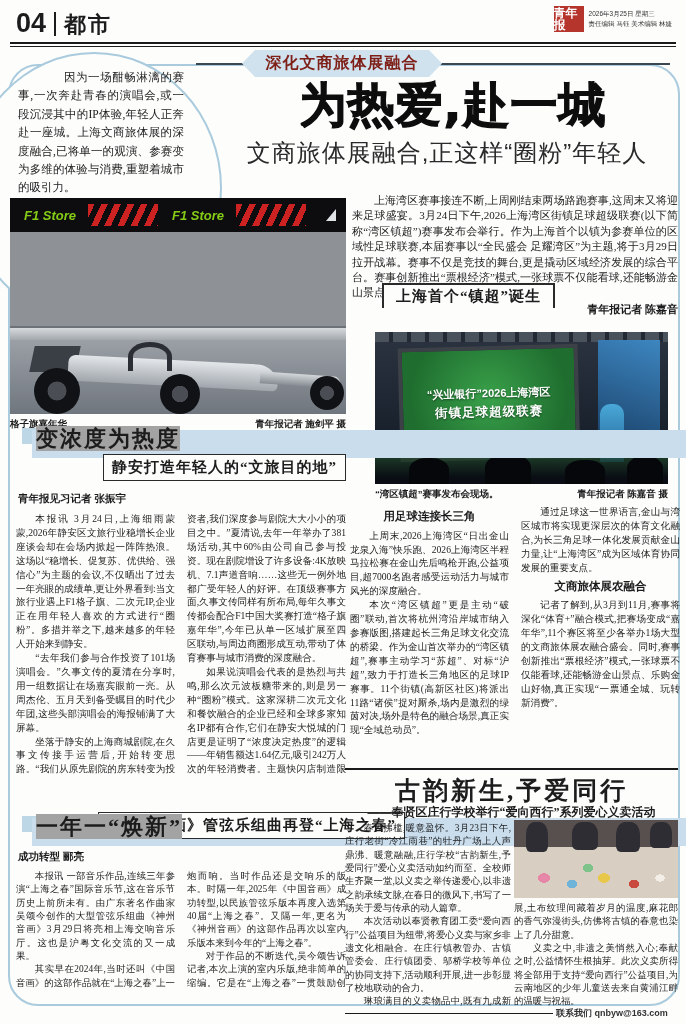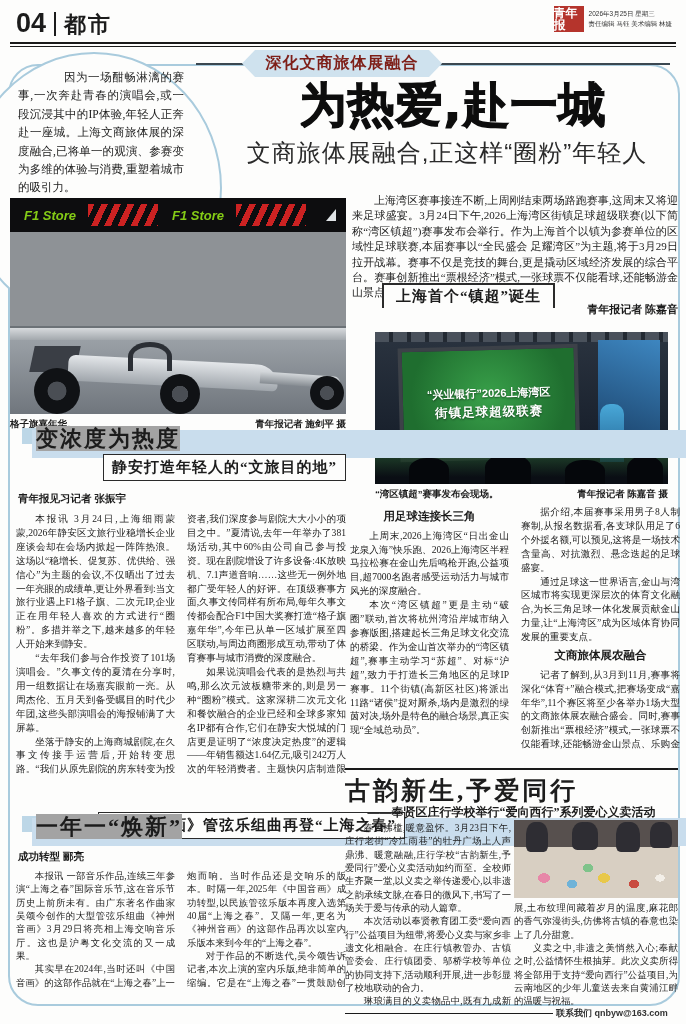--- a/index.html
+++ b/index.html
@@ -132,21 +132,21 @@
 
   
   .mu-headline{left:22px;top:782px;}
   .mu-sub{left:98px;top:812px;}
   .mu-byline{left:18px;top:850px;}
   .mu-cols{left:16px;top:870px;width:330px;height:130px;column-count:2;column-gap:12px;column-fill:auto;
     font-size:9.4px;line-height:1.42;overflow:hidden;}
 
   
   .divider-charity{left:345px;top:768px;width:333px;height:2px;background:#1a1a1a;}
-  .ch-headline{left:345px;top:774px;width:333px;text-align:left;font-size:25px;font-weight:bold;letter-spacing:3px;}
+  .ch-headline{left:345px;top:774px;width:333px;text-align:center;font-size:25px;font-weight:bold;letter-spacing:3px;}
   .ch-sub{left:345px;top:804px;width:333px;text-align:center;font-size:12px;font-weight:bold;}
   .ch-col1{left:345px;top:822px;width:166px;height:184px;font-size:9.4px;line-height:1.42;overflow:hidden;}
   .photo-market{left:514px;top:820px;width:164px;height:78px;overflow:hidden;
     background:
       radial-gradient(10px 8px at 30px 58px,#e787a8 60%,transparent 61%),
       radial-gradient(9px 7px at 58px 64px,#6fb3d8 60%,transparent 61%),
       radial-gradient(10px 8px at 90px 58px,#e8c84a 60%,transparent 61%),
       radial-gradient(9px 7px at 120px 64px,#c94b3f 60%,transparent 61%),
       radial-gradient(8px 6px at 146px 58px,#f3efe8 60%,transparent 61%),
       radial-gradient(9px 7px at 74px 48px,#7fc38a 60%,transparent 61%),
@@ -237,21 +237,20 @@
   <div class="abs caption-row cap-conf">
     <span>“湾区镇超”赛事发布会现场。</span>
     <span>青年报记者 陈嘉音 摄</span>
   </div>
 
   <div class="abs colflow">
     <div class="inline-subhead">用足球连接长三角</div>
     <div>
         <p class="body-p">上周末,2026上海湾区“日出金山 龙泉入海”快乐跑、2026上海湾区半程马拉松赛在金山先后鸣枪开跑,公益项目,超7000名跑者感受运动活力与城市风光的深度融合。</p>
         <p class="body-p">本次“湾区镇超”更是主动“破圈”联动,首次将杭州湾沿岸城市纳入参赛版图,搭建起长三角足球文化交流的桥梁。作为金山首次举办的“湾区镇超”,赛事主动学习“苏超”、对标“沪超”,致力于打造长三角地区的足球IP赛事。11个街镇(高新区社区)将派出11路“诸侯”捉对厮杀,场内是激烈的绿茵对决,场外是特色的融合场景,真正实现“全域总动员”。</p>
-        <p class="body-p">据介绍,本届赛事采用男子8人制赛制,从报名数据看,各支球队用足了6个外援名额,可以预见,这将是一场技术含量高、对抗激烈、悬念迭起的足球盛宴。</p>
         <p class="body-p">通过足球这一世界语言,金山与湾区城市将实现更深层次的体育文化融合,为长三角足球一体化发展贡献金山力量,让“上海湾区”成为区域体育协同发展的重要支点。</p>
       </div>
     <div class="inline-subhead">文商旅体展农融合</div>
     <div>
         <p class="body-p">记者了解到,从3月到11月,赛事将深化“体育+”融合模式,把赛场变成“嘉年华”,11个赛区将至少各举办1场大型的文商旅体展农融合盛会。同时,赛事创新推出“票根经济”模式,一张球票不仅能看球,还能畅游金山景点、乐购金山好物,真正实现“一票通全城、玩转新消费”。</p>
       </div>
   </div>
 
   <div class="abs art-headline jg-headline">
     <span class="hl-accent"></span>

